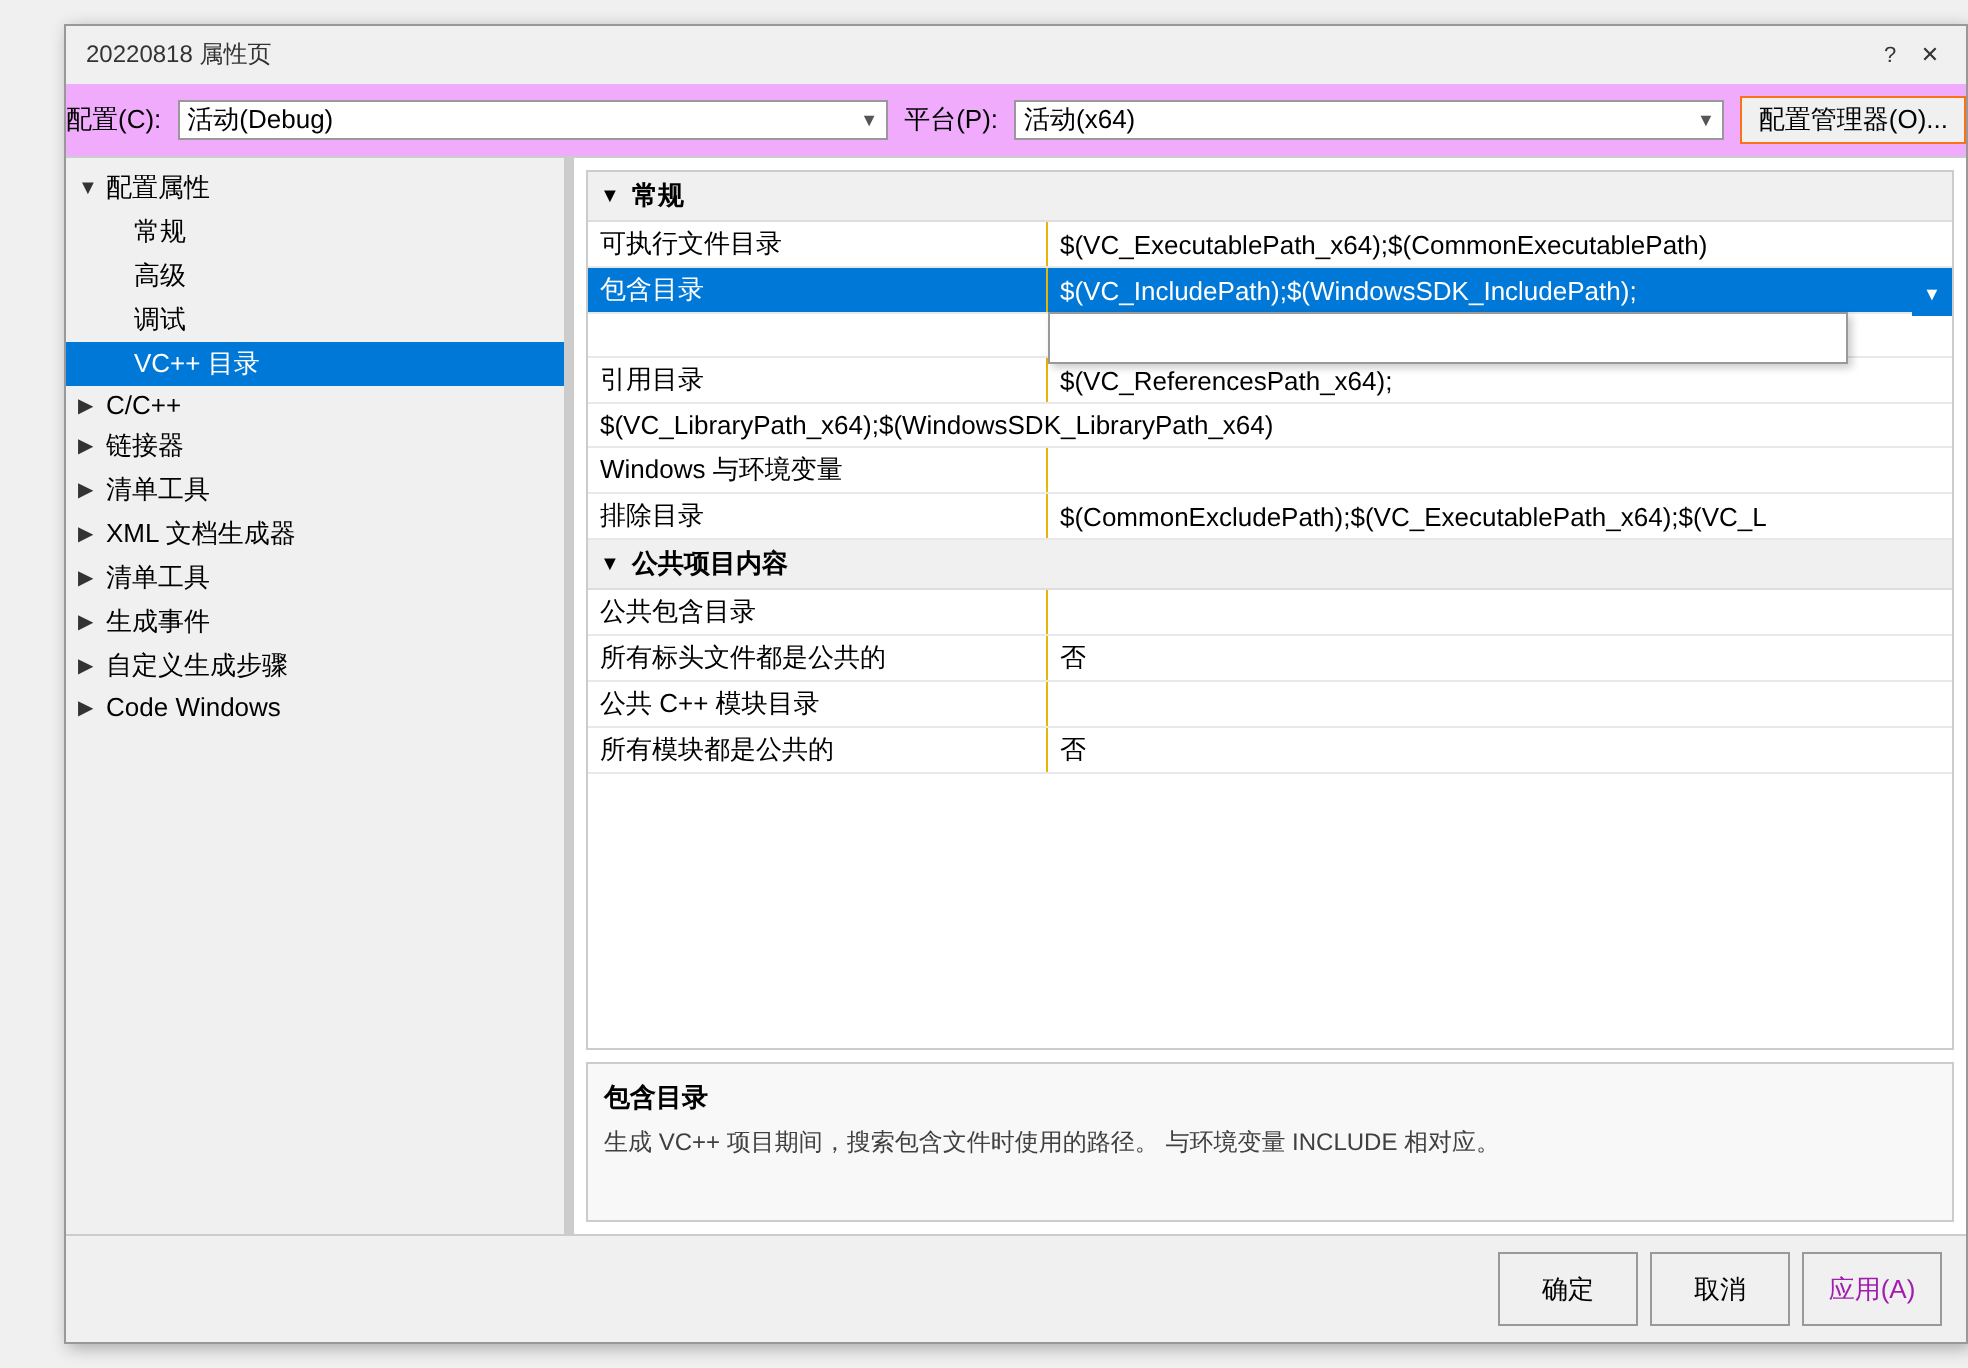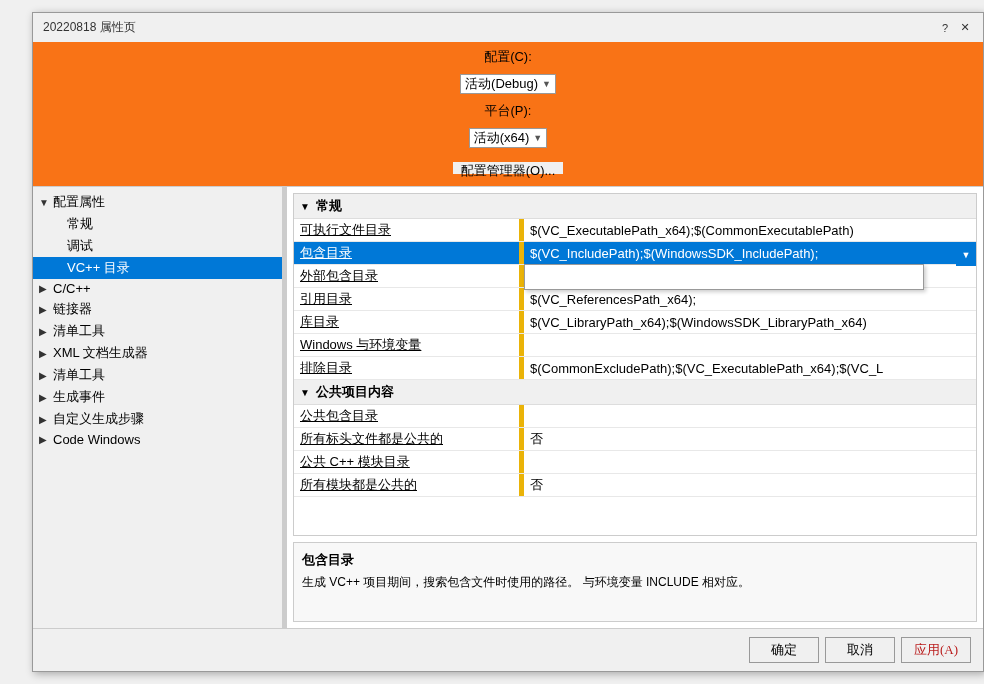--- a/index.html
+++ b/index.html
@@ -46,24 +46,23 @@
       display: flex;
       align-items: center;
       justify-content: center;
       font-size: 11px;
       cursor: pointer;
       color: #333;
     }
     .toolbar-row {
       display: flex;
       align-items: center;
-      padding: 6px 11px;
+      padding: 6px 0;
       gap: 8px;
-      background: #f97316;
-      flex-direction: column;
+      background: #f0abfc;
     }
     .toolbar-label {
       font-size: 13px;
       white-space: nowrap;
     }
     .toolbar-combo {
       flex: 1;
       height: 20px;
       border: 1px solid #999;
       background: white;
@@ -75,21 +74,21 @@
       cursor: pointer;
     }
     .toolbar-combo-arrow {
       font-size: 9px;
       color: #555;
       margin-left: 4px;
     }
     .config-btn {
       height: 24px;
       padding: 0 8px;
-      border: 6px solid #f97316;
+      border: 1px solid #f97316;
       background: #f0f0f0;
       font-size: 13px;
       cursor: pointer;
       white-space: nowrap;
     }
     .main-content {
       display: flex;
       flex: 1;
       border-top: 1px solid #ccc;
       overflow: hidden;
@@ -164,25 +163,24 @@
     }
     .prop-row.selected-row {
       background: #0078d7;
       color: white;
     }
     .prop-name {
       width: 230px;
       min-width: 230px;
       padding: 2px 6px;
       font-size: 13px;
-      border-right: 5px solid #eab308;
+      border-right: 1px solid #eab308;
       overflow: hidden;
       text-overflow: ellipsis;
       white-space: nowrap;
-      text-decoration: underline;
     }
     .prop-value {
       flex: 1;
       padding: 2px 6px;
       font-size: 13px;
       overflow: hidden;
       text-overflow: ellipsis;
       white-space: nowrap;
     }
     .prop-row.selected-row .prop-name,
@@ -228,45 +226,44 @@
       min-height: 80px;
       background: #f8f8f8;
     }
     .description-title {
       font-weight: bold;
       font-size: 13px;
       margin-bottom: 4px;
     }
     .description-text {
       font-size: 12px;
-      color: #000000;
+      color: #404040;
       line-height: 1.5;
     }
     .footer {
       display: flex;
       justify-content: flex-end;
       padding: 8px 12px;
       gap: 6px;
       border-top: 1px solid #ccc;
       background: #f0f0f0;
     }
     .footer-btn {
-      height: 26px;
+      height: 37px;
       min-width: 70px;
       padding: 0 12px;
       border: 1px solid #999;
       background: #f0f0f0;
       font-size: 13px;
       cursor: pointer;
       font-family: "Microsoft YaHei", sans-serif;
     }
     .footer-btn.disabled {
-      color: #b91c1c;
+      color: #a21caf;
       cursor: default;
-      font-family: Liberation Serif, serif;
     }
     .splitter-col {
       width: 4px;
       background: #ccc;
       cursor: col-resize;
     }
     .selected-value-container {
       position: relative;
       display: flex;
       flex: 1;
@@ -305,20 +302,23 @@
 
       <div class="sidebar-section-header">
         <span class="tree-arrow">▼</span>
         <span>配置属性</span>
       </div>
 
       <div class="sidebar-item indent1">
         <span>常规</span>
       </div>
       <div class="sidebar-item indent1">
+        <span>高级</span>
+      </div>
+      <div class="sidebar-item indent1">
         <span>调试</span>
       </div>
       <div class="sidebar-item indent1 selected">
         <span>VC++ 目录</span>
       </div>
 
       <div class="sidebar-section-header">
         <span class="tree-arrow">▶</span>
         <span>C/C++</span>
       </div>
@@ -373,31 +373,29 @@
             <div class="prop-value">$(VC_IncludePath);$(WindowsSDK_IncludePath);</div>
             <div class="dropdown-arrow-btn"></div>
           </div>
 
           <div class="dropdown-overlay">
             <div class="dropdown-item">&lt;编辑...&gt;</div>
           </div>
         </div>
 
         <div class="prop-row">
-          <div class="prop-name">外部包含目录</div>
           <div class="prop-value"></div>
         </div>
 
         <div class="prop-row">
           <div class="prop-name">引用目录</div>
           <div class="prop-value">$(VC_ReferencesPath_x64);</div>
         </div>
 
         <div class="prop-row">
-          <div class="prop-name">库目录</div>
           <div class="prop-value">$(VC_LibraryPath_x64);$(WindowsSDK_LibraryPath_x64)</div>
         </div>
 
         <div class="prop-row">
           <div class="prop-name">Windows 与环境变量</div>
         </div>
 
 
         <div class="prop-row">
           <div class="prop-name">排除目录</div>

